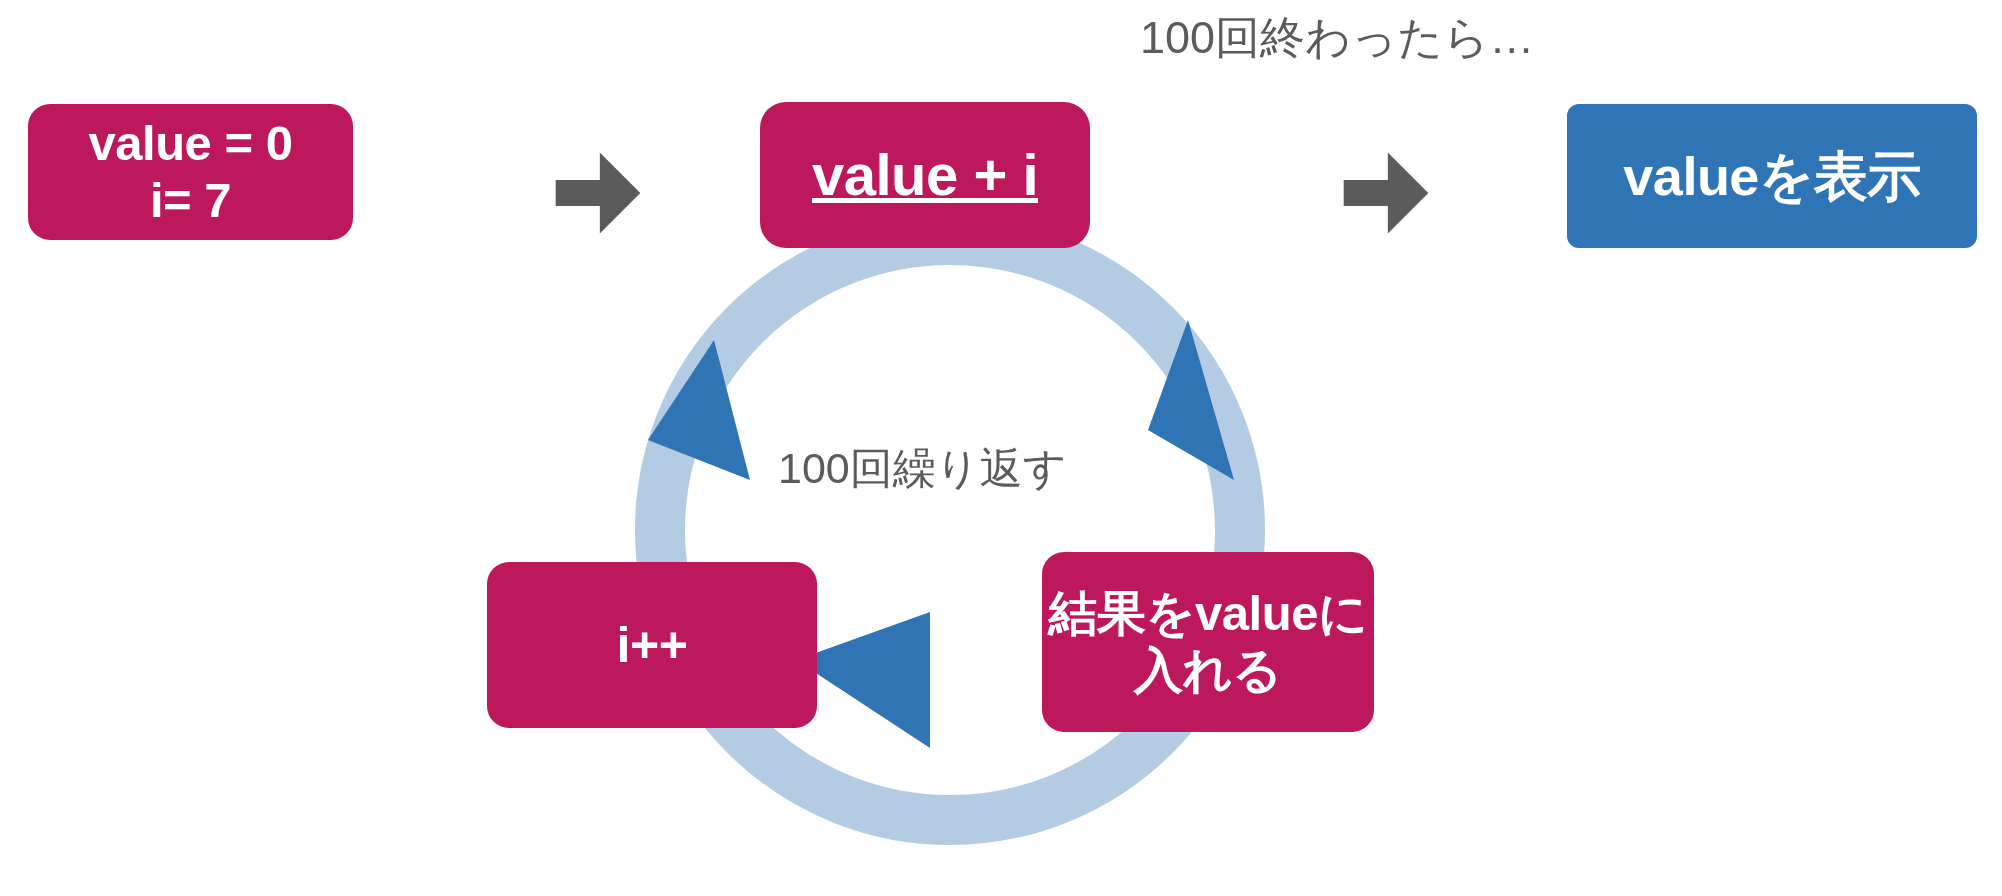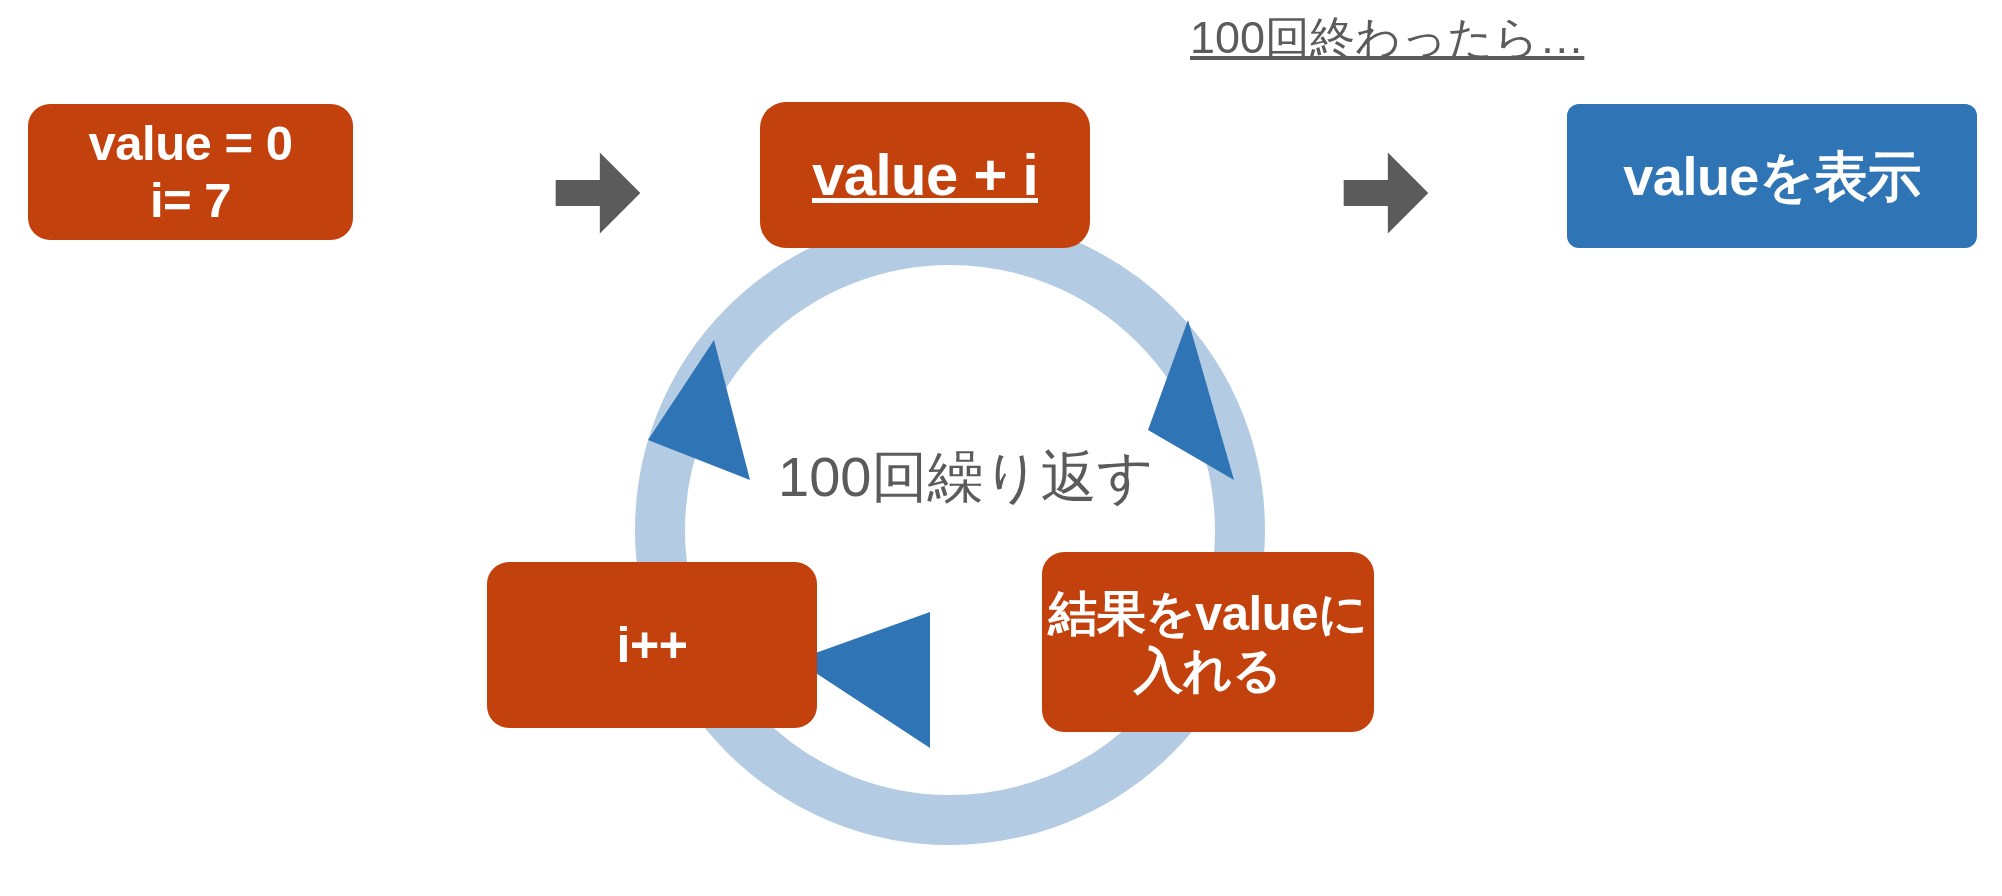--- a/index.html
+++ b/index.html
@@ -27,21 +27,21 @@
     align-items: center;
     justify-content: center;
     border-radius: 22px;
     color: #ffffff;
     font-weight: bold;
     text-align: center;
     line-height: 1.16;
     letter-spacing: -0.5px;
     white-space: nowrap;
   }
-  .box.green { background: #c2410c; }
+  .box.green { background: #be185d; }
   .box.blue  { background: #2f74b5; }
 
   .box-line { display: block; }
 
   
   #box-init {
     left: 28px;  top: 104px;  width: 325px; height: 136px;
     font-size: 49px;
   }
   #box-accumulate {
@@ -82,29 +82,28 @@
 
   
   .caption {
     position: absolute;
     color: #5b5b5b;
     font-weight: normal;
     white-space: nowrap;
     letter-spacing: 0px;
   }
   #caption-after-100 {
-    left: 1190px;
+    left: 1140px;
     top: 8px;
     font-size: 45px;
-    text-decoration: underline;
   }
   #caption-repeat-100 {
     left: 778px;
     top: 440px;
-    font-size: 56px;
+    font-size: 43px;
     text-align: right;
   }
 </style>
 </head>
 <body>
 
 <div id="canvas">
 
   <svg id="loop-ring" viewBox="0 0 700 700" aria-hidden="true">
 

